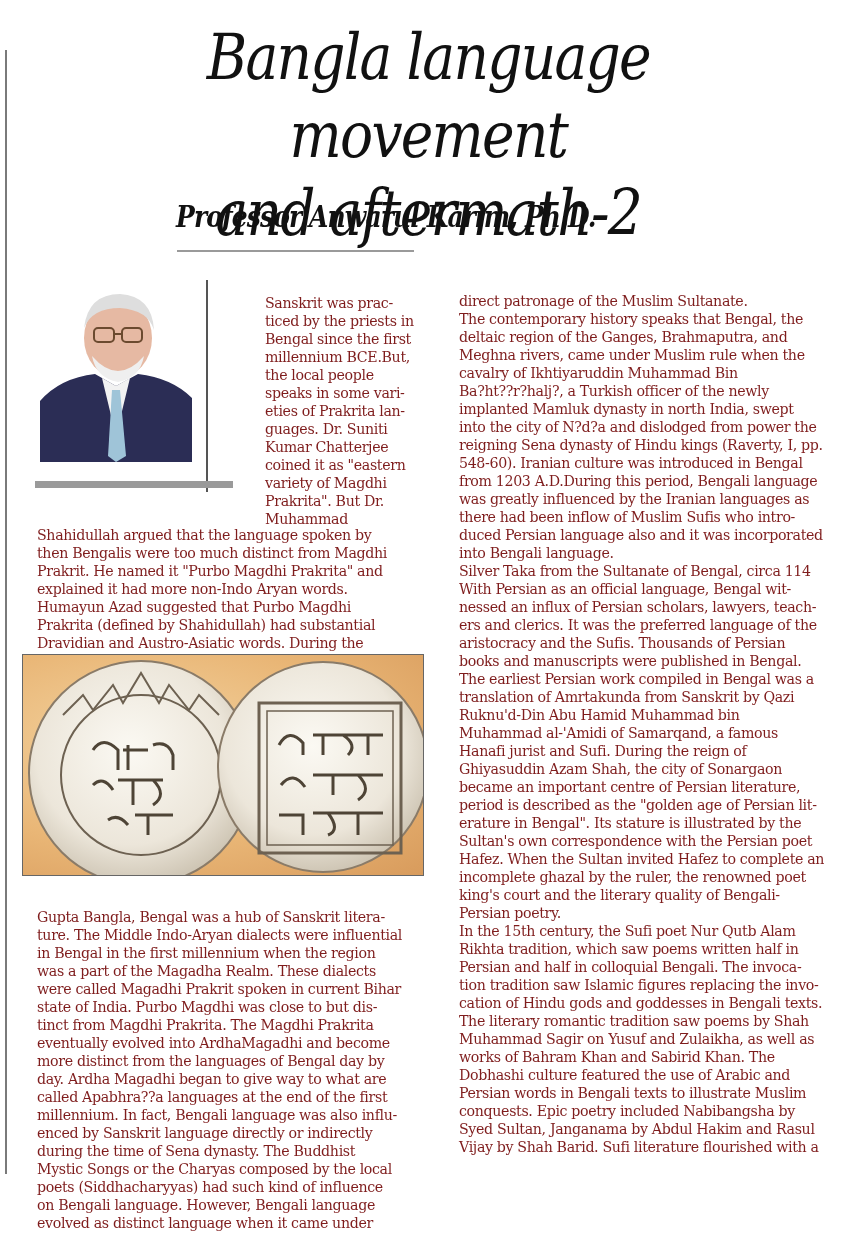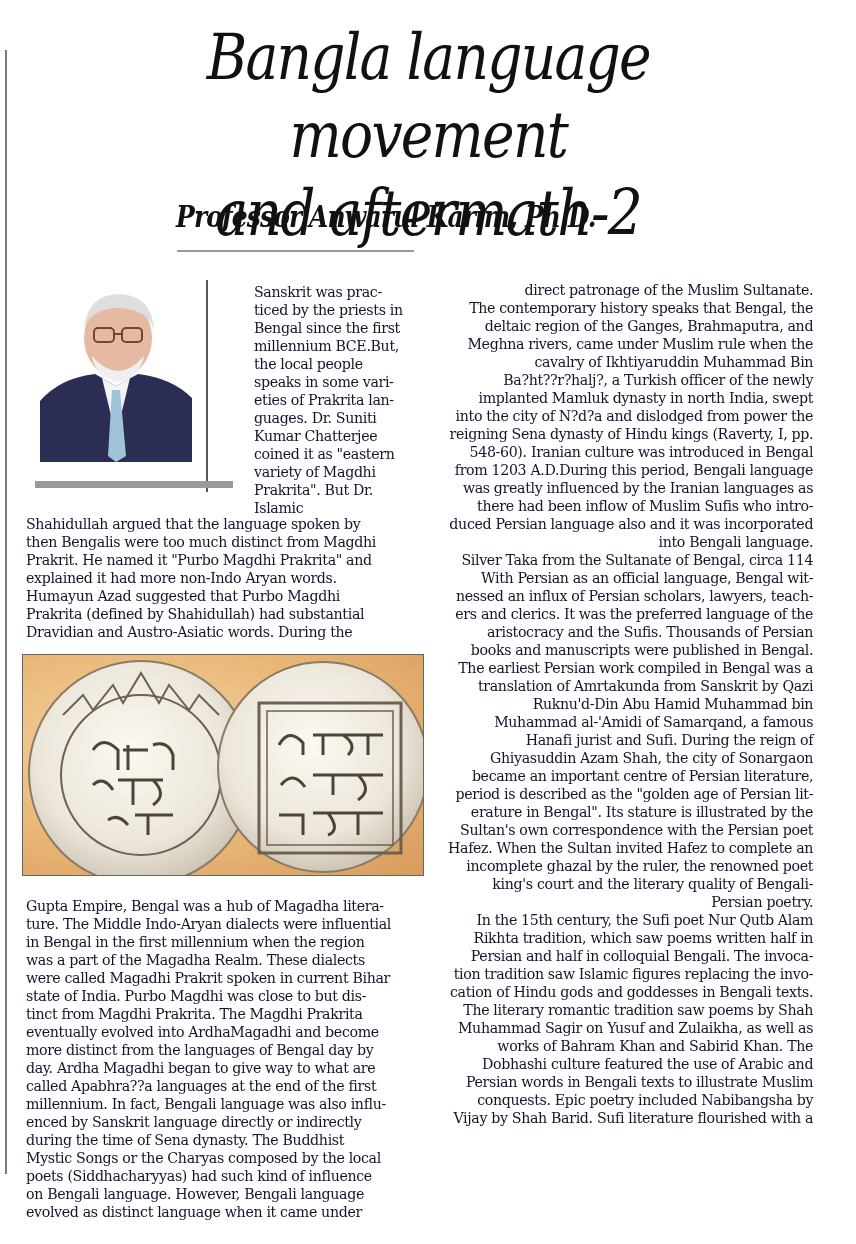--- a/index.html
+++ b/index.html
@@ -12,31 +12,31 @@
     transform: scaleX(0.86); transform-origin: 430px 0; color: #111;
   }
   .byline {
     position: absolute; left: 176px; top: 200px; margin: 0;
     font-family: "DejaVu Serif", serif; font-style: italic; font-weight: bold;
     font-size: 29px; letter-spacing: -1px; color: #111;
     transform: scaleX(0.86); transform-origin: 0 0; white-space: nowrap;
   }
   .byline-rule { position: absolute; left: 177px; top: 250px; width: 237px; height: 2px; background: #9a9a9a; }
 
-  .text { font-family: "DejaVu Serif", serif; font-size: 14.2px; line-height: 18px; color: #0f172a; margin: 1px; white-space: nowrap; letter-spacing: -0.35px; }
+  .text { font-family: "DejaVu Serif", serif; font-size: 14.2px; line-height: 18px; color: #7f1d1d; margin: 12px; white-space: nowrap; letter-spacing: -0.35px; }
 
   
   .portrait { position: absolute; left: 40px; top: 286px; width: 152px; height: 176px; overflow: hidden; background: #fff; }
   .photo-vrule { position: absolute; left: 206px; top: 280px; width: 2px; height: 212px; background: #555; }
   .photo-hrule { position: absolute; left: 35px; top: 481px; width: 198px; height: 7px; background: #9a9a9a; }
 
   .col-a-top { position: absolute; left: 253px; top: 282px; }
   .col-a-wide { position: absolute; left: 25px; top: 514px; }
   .col-a-bottom { position: absolute; left: 25px; top: 896px; }
-  .col-b { position: absolute; left: 447px; top: 280px; text-align: right; }
+  .col-b { position: absolute; left: 447px; top: 280px; }
   .text div { height: 18px; }
 
   .coin-photo { position: absolute; left: 22px; top: 654px; width: 402px; height: 222px; border: 1px solid #666; box-sizing: border-box; overflow: hidden;
     background: radial-gradient(ellipse at 30% 40%, #f3d3a0 0%, #e9b676 55%, #d89b5c 100%); }
 </style>
 </head>
 <body>
 
 <div class="left-rule"></div>
 
@@ -71,21 +71,21 @@
   <div>Bengal since the first</div>
   <div>millennium BCE.But,</div>
   <div>the local people</div>
   <div>speaks in some vari-</div>
   <div>eties of Prakrita lan-</div>
   <div>guages. Dr. Suniti</div>
   <div>Kumar Chatterjee</div>
   <div>coined it as "eastern</div>
   <div>variety of Magdhi</div>
   <div>Prakrita". But Dr.</div>
-  <div>Islamic</div>
+  <div>Muhammad</div>
 </div>
 
 <div class="text col-a-wide">
   <div>Shahidullah argued that the language spoken by</div>
   <div>then Bengalis were too much distinct from Magdhi</div>
   <div>Prakrit. He named it "Purbo Magdhi Prakrita" and</div>
   <div>explained it had more non-Indo Aryan words.</div>
   <div>Humayun Azad suggested that Purbo Magdhi</div>
   <div>Prakrita (defined by Shahidullah) had substantial</div>
   <div>Dravidian and Austro-Asiatic words. During the</div>
@@ -115,21 +115,21 @@
     <rect x="244" y="56" width="126" height="134" fill="none" stroke="#6d6151" stroke-width="1.5"></rect>
     <g stroke="#4e4436" stroke-width="3" fill="none">
       <path d="M256 90 Q266 72 280 88 L280 100 M290 80 L360 80 M300 80 L300 100 M320 80 Q335 90 325 100 M345 80 L345 100"></path>
       <path d="M258 130 Q270 115 282 132 M290 120 L360 120 M310 120 L310 140 M335 120 Q350 135 335 145"></path>
       <path d="M256 160 L280 160 L280 180 M290 158 L360 158 M305 158 Q318 175 305 180 M335 158 L335 180"></path>
     </g>
   </svg>
 </div>
 
 <div class="text col-a-bottom">
-  <div>Gupta Empire, Bengal was a hub of Magadha litera-</div>
+  <div>Gupta Bangla, Bengal was a hub of Sanskrit litera-</div>
   <div>ture. The Middle Indo-Aryan dialects were influential</div>
   <div>in Bengal in the first millennium when the region</div>
   <div>was a part of the Magadha Realm. These dialects</div>
   <div>were called Magadhi Prakrit spoken in current Bihar</div>
   <div>state of India. Purbo Magdhi was close to but dis-</div>
   <div>tinct from Magdhi Prakrita. The Magdhi Prakrita</div>
   <div>eventually evolved into ArdhaMagadhi and become</div>
   <div>more distinct from the languages of Bengal day by</div>
   <div>day. Ardha Magadhi began to give way to what are</div>
   <div>called Apabhra??a languages at the end of the first</div>
@@ -182,15 +182,16 @@
   <div>Rikhta tradition, which saw poems written half in</div>
   <div>Persian and half in colloquial Bengali. The invoca-</div>
   <div>tion tradition saw Islamic figures replacing the invo-</div>
   <div>cation of Hindu gods and goddesses in Bengali texts.</div>
   <div>The literary romantic tradition saw poems by Shah</div>
   <div>Muhammad Sagir on Yusuf and Zulaikha, as well as</div>
   <div>works of Bahram Khan and Sabirid Khan. The</div>
   <div>Dobhashi culture featured the use of Arabic and</div>
   <div>Persian words in Bengali texts to illustrate Muslim</div>
   <div>conquests. Epic poetry included Nabibangsha by</div>
+  <div>Syed Sultan, Janganama by Abdul Hakim and Rasul</div>
   <div>Vijay by Shah Barid. Sufi literature flourished with a</div>
   <div></div>
 </div>
 
 </body></html>

